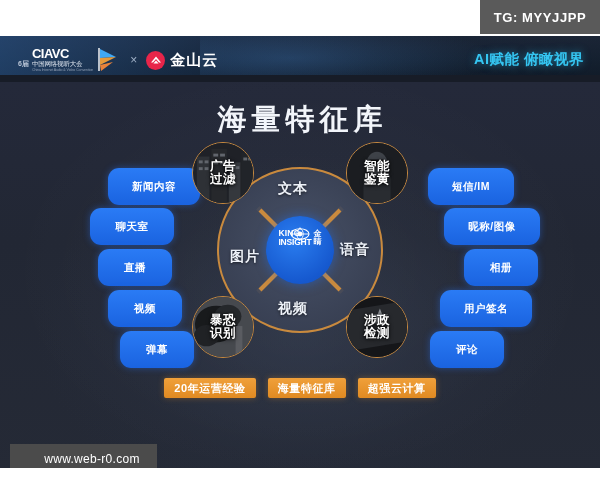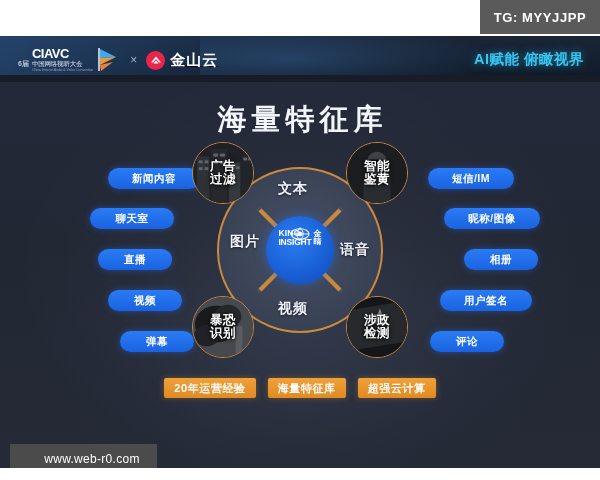--- a/index.html
+++ b/index.html
@@ -115,21 +115,20 @@
   }
   .x-sep {
     color: #9fb0c6;
     font-size: 12px;
     margin: 0 2px;
   }
   .ksy {
     display: flex;
     align-items: center;
     gap: 5px;
-    text-decoration: underline;
   }
   .ksy-badge {
     width: 19px; height: 19px;
     border-radius: 50%;
     background: #e8254a;
     display: flex; align-items: center; justify-content: center;
   }
   .ksy-name {
     color: #ffffff;
     font-size: 15px;
@@ -176,21 +175,21 @@
 
   
   .pill {
     position: absolute;
     background: linear-gradient(180deg, #2a7bf5 0%, #1a63e0 100%);
     color: #ffffff;
     font-size: 10.5px;
     font-weight: bold;
     border-radius: 11px;
     height: 21px;
-    padding: 0 11px;
+    padding: 8px 11px;
     display: flex;
     align-items: center;
     justify-content: center;
     box-shadow: 0 0 7px rgba(40,110,240,0.45);
     white-space: nowrap;
     letter-spacing: 0.5px;
   }
 
   
   .diagram {
@@ -421,21 +420,21 @@
       <svg class="spokes" viewBox="0 0 220 220" style="pointer-events:none">
         <g stroke="#c98a3e" stroke-width="4">
           <line x1="126" y1="94" x2="150" y2="70"></line>
           <line x1="94" y1="94" x2="70" y2="70"></line>
           <line x1="94" y1="126" x2="70" y2="150"></line>
           <line x1="126" y1="126" x2="150" y2="150"></line>
         </g>
       </svg>
 
       <div class="ring-label" style="left:88px;  top:40px;">文本</div>
-      <div class="ring-label" style="left:40px;  top:93px;">图片</div>
+      <div class="ring-label" style="left:40px;  top:108px;">图片</div>
       <div class="ring-label" style="left:150px; top:101px;">语音</div>
       <div class="ring-label" style="left:88px;  top:160px;">视频</div>
 
       <div class="center-logo">
         <span class="cl-eye">
           <svg width="20" height="14" viewBox="0 0 20 14">
             <ellipse cx="10" cy="7" rx="9" ry="5.2" fill="none" stroke="#ffffff" stroke-width="1.1"></ellipse>
             <ellipse cx="10" cy="7" rx="3.2" ry="5.2" fill="none" stroke="#ffffff" stroke-width="0.9"></ellipse>
             <line x1="1" y1="7" x2="19" y2="7" stroke="#ffffff" stroke-width="0.9"></line>
             <circle cx="10" cy="7" r="2.4" fill="#ffffff"></circle>

